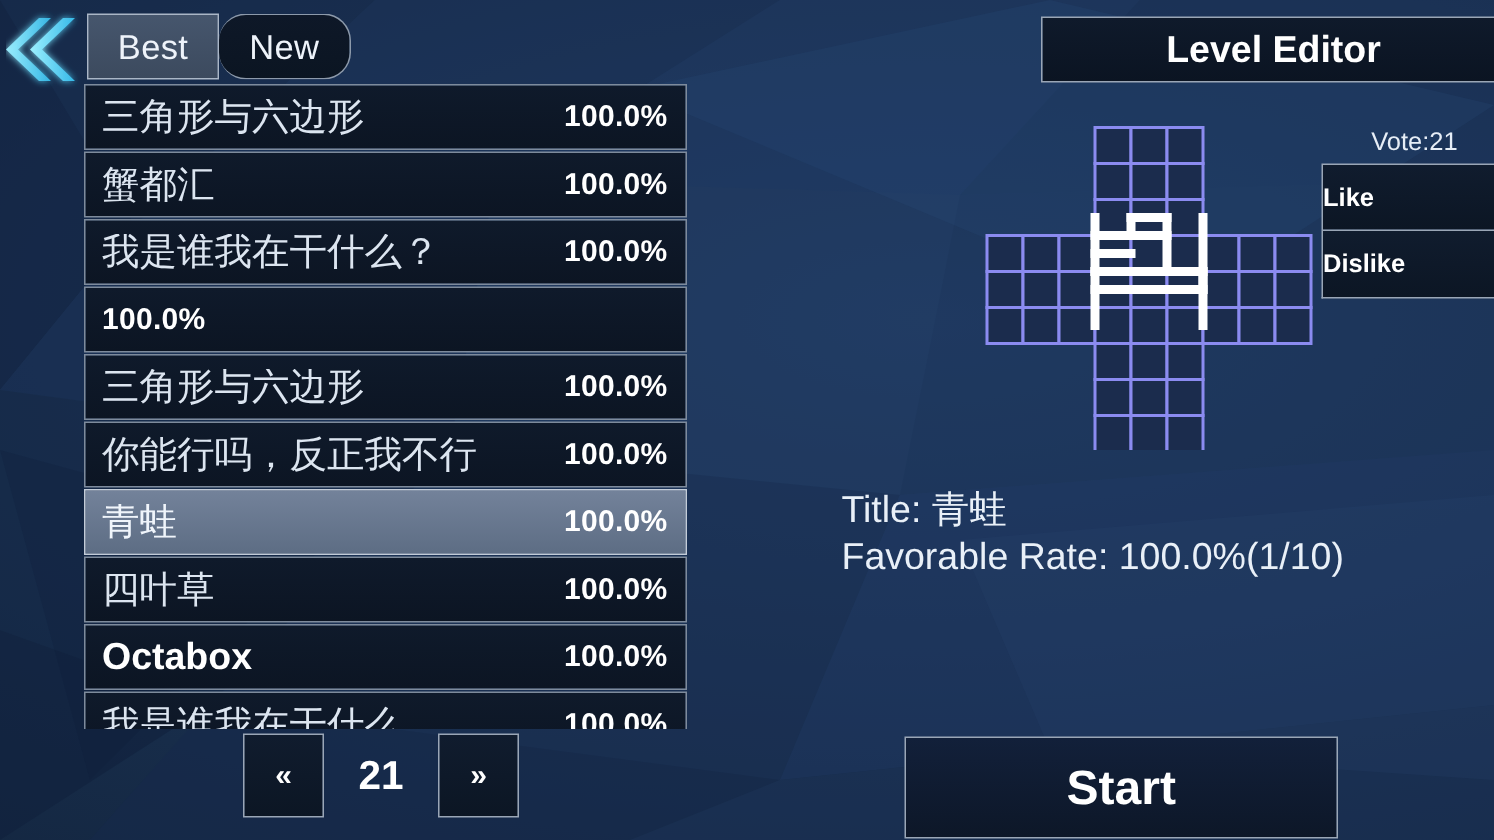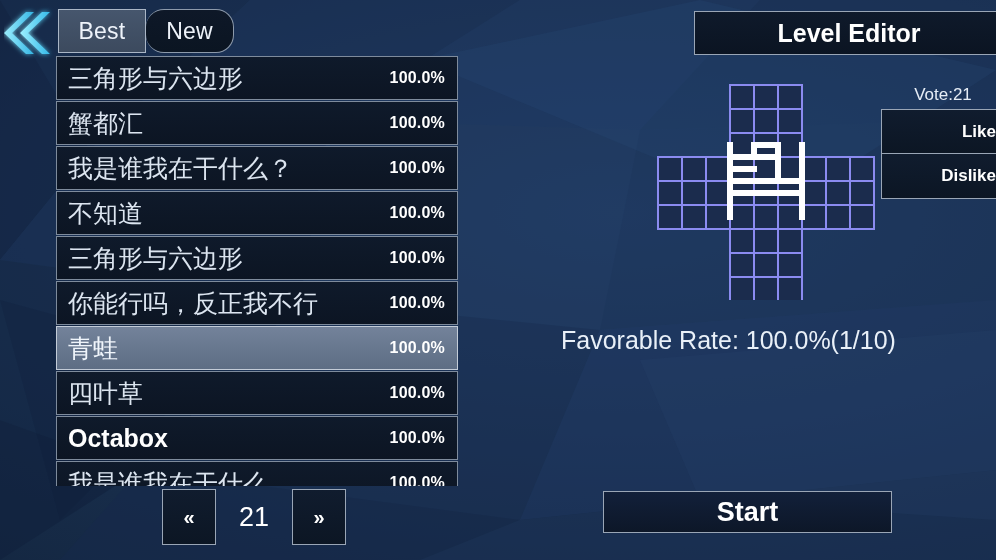--- a/index.html
+++ b/index.html
@@ -114,21 +114,21 @@
   }
   .lv-row.sel .lv-name { color: #f0f5fb; }
   .lv-name.latin {
     font-weight: bold;
     font-size: 25px;
     color: #ffffff;
   }
   .lv-rate {
     flex: 0 0 auto;
     color: #ffffff;
-    font-size: 16px;
+    font-size: 20px;
     font-weight: bold;
     letter-spacing: .2px;
   }
 
   
   #pager {
     position: absolute;
     left: 162px;
     top: 489px;
     display: flex;
@@ -146,21 +146,21 @@
     display: flex;
     align-items: center;
     justify-content: center;
     cursor: pointer;
   }
   #pg-num {
     width: 76px;
     text-align: center;
     color: #ffffff;
     font-size: 27px;
-    font-weight: normal;
+    font-weight: bold;
   }
 
   
   #editor-title {
     position: absolute;
     left: 694px;
     top: 11px;
     width: 310px;
     height: 44px;
     box-sizing: border-box;
@@ -194,23 +194,22 @@
     width: 116px;
     height: 45px;
     box-sizing: border-box;
     border: 1px solid #9aa6b6;
     background: linear-gradient(180deg, #101c2e 0%, #0c1624 100%);
     color: #ffffff;
     font-size: 17px;
     font-weight: bold;
     display: flex;
     align-items: center;
-    justify-content: flex-end;
-    cursor: pointer;
-    padding-left: 48px;
+    justify-content: flex-start;
+    cursor: pointer;
   }
   .vote-btn + .vote-btn { border-top: none; }
 
   
   #puzzle {
     position: absolute;
     left: 655px;
     top: 80px;
     width: 230px;
     height: 220px;
@@ -226,29 +225,29 @@
     line-height: 31px;
   }
   #level-info div { white-space: nowrap; }
 
   
   #start-btn {
     position: absolute;
     left: 603px;
     top: 491px;
     width: 289px;
-    height: 42px;
+    height: 68px;
     box-sizing: border-box;
     border: 1px solid #9aa6b6;
     background: linear-gradient(180deg, #12203a 0%, #0d1728 100%);
     display: flex;
     align-items: center;
     justify-content: center;
     color: #ffffff;
-    font-size: 27px;
+    font-size: 32px;
     font-weight: bold;
     cursor: pointer;
   }
 </style>
 </head>
 <body>
 
 <div id="stage">
 
   <div id="bg-base"></div>
@@ -315,21 +314,20 @@
       </div>
       <div class="lv-row">
         <div class="lv-name">蟹都汇</div>
         <div class="lv-rate">100.0%</div>
       </div>
       <div class="lv-row">
         <div class="lv-name">我是谁我在干什么？</div>
         <div class="lv-rate">100.0%</div>
       </div>
       <div class="lv-row">
-        <div class="lv-name">不知道</div>
         <div class="lv-rate">100.0%</div>
       </div>
       <div class="lv-row">
         <div class="lv-name">三角形与六边形</div>
         <div class="lv-rate">100.0%</div>
       </div>
       <div class="lv-row">
         <div class="lv-name">你能行吗，反正我不行</div>
         <div class="lv-rate">100.0%</div>
       </div>
@@ -431,20 +429,21 @@
         <line x1="75" y1="77" x2="123" y2="77" stroke="#ffffff" stroke-width="6" stroke-linecap="square"></line>
         <line x1="99" y1="65" x2="123" y2="65" stroke="#ffffff" stroke-width="6" stroke-linecap="square"></line>
         <line x1="75" y1="101" x2="147" y2="101" stroke="#ffffff" stroke-width="6" stroke-linecap="square"></line>
         <line x1="75" y1="89" x2="99" y2="89" stroke="#ffffff" stroke-width="6" stroke-linecap="square"></line>
         <line x1="99" y1="113" x2="147" y2="113" stroke="#ffffff" stroke-width="6" stroke-linecap="square"></line>
         <line x1="75" y1="113" x2="99" y2="113" stroke="#ffffff" stroke-width="6" stroke-linecap="square"></line>
       </svg>
   </div>
 
   <div id="level-info">
+    <div>Title: 青蛙</div>
     <div>Favorable Rate: 100.0%(1/10)</div>
   </div>
 
   <div id="start-btn">
     <span>Start</span>
   </div>
 
 </div>
 
 </body></html>

